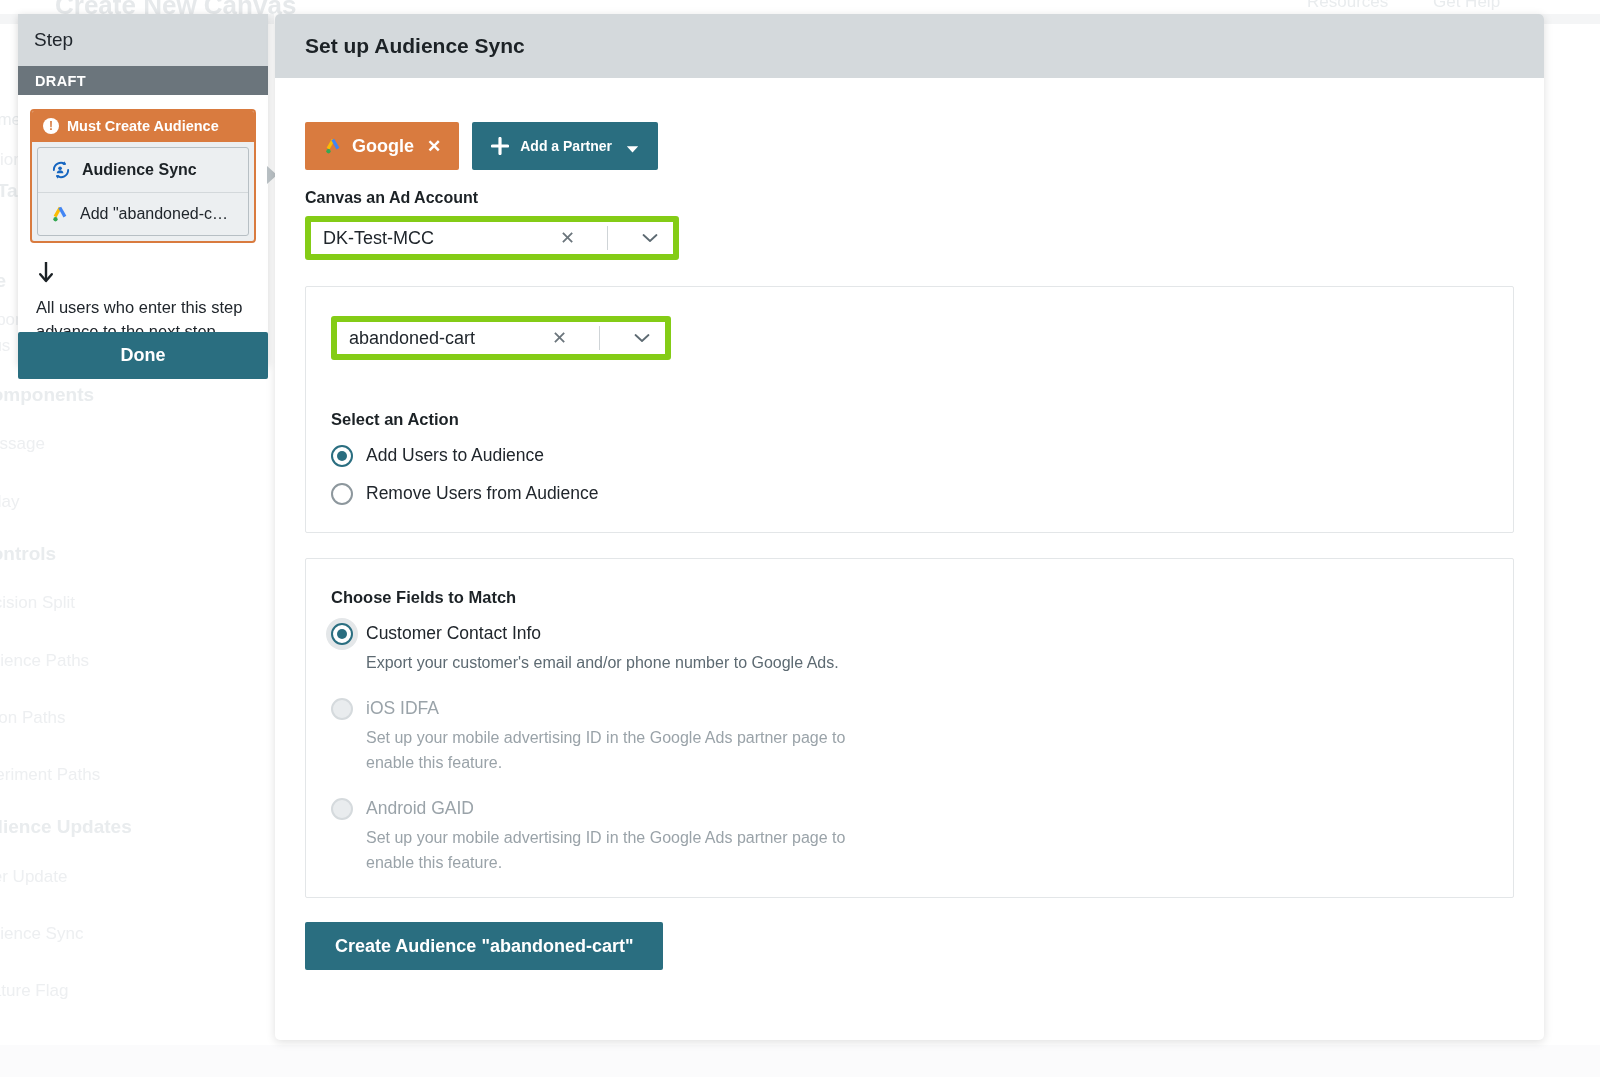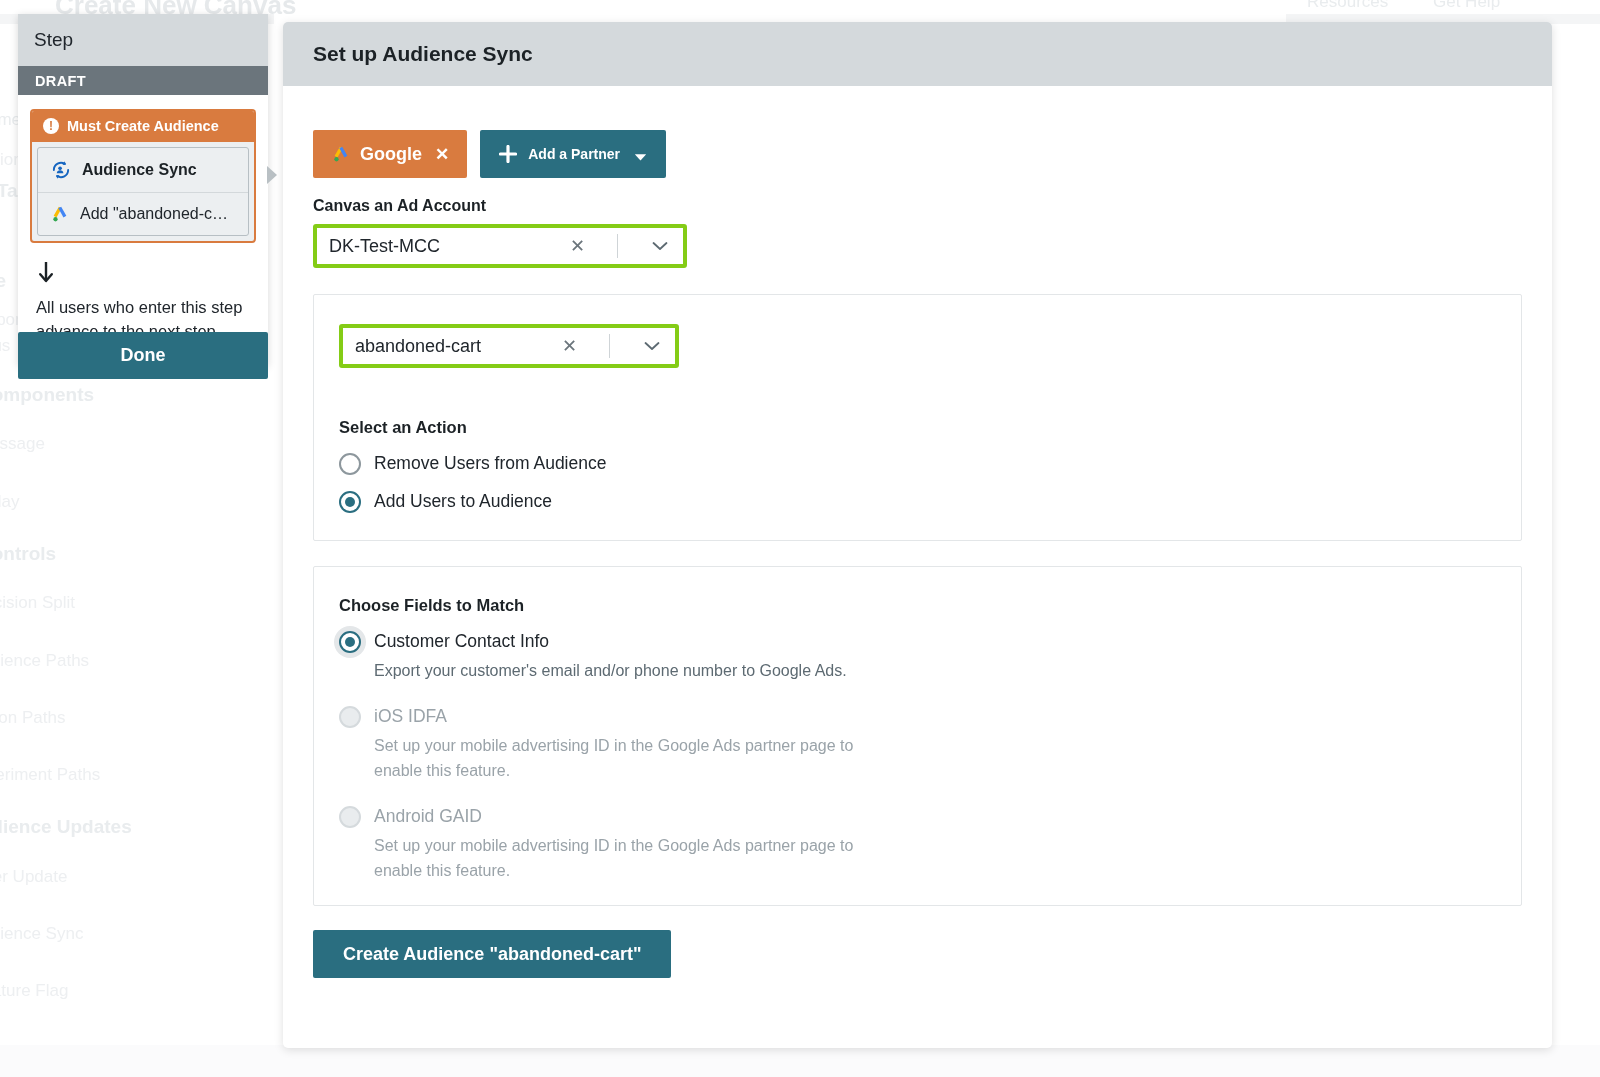--- a/index.html
+++ b/index.html
@@ -191,29 +191,28 @@
     border-radius: 2px;
     cursor: pointer;
     display: flex;
     align-items: center;
     justify-content: center;
   }
 
   
   .main-panel {
     position: absolute;
-    left: 283px;
+    left: 275px;
     top: 14px;
     width: 1269px;
     height: 1026px;
     background: #ffffff;
     border-radius: 5px;
     box-shadow: 0 2px 10px rgba(0,0,0,0.13);
     overflow: hidden;
-    margin-top: 8px;
   }
   .main-header {
     background: #d4d9dc;
     height: 64px;
     display: flex;
     align-items: center;
     padding: 0 30px;
   }
   .main-header-title {
     font-size: 21px;
@@ -272,21 +271,21 @@
 
   .field-label {
     font-size: 16px;
     font-weight: 700;
     color: #1c2226;
     margin: 19px 0 9px 0;
   }
 
   .select-box {
     height: 44px;
-    border: 4px solid #84cc16;
+    border: 6px solid #84cc16;
     border-radius: 3px;
     background: #ffffff;
     display: flex;
     align-items: center;
     padding: 0 0 0 12px;
     cursor: pointer;
     gap: 19px;
   }
   .select-value {
     flex: 1;
@@ -552,30 +551,30 @@
           <span class="select-caret">
             <svg viewBox="0 0 16 10" width="16" height="10">
               <path d="M1.5 2 L8 8 L14.5 2" stroke="#5d6a72" stroke-width="1.8" fill="none" stroke-linecap="round" stroke-linejoin="round"></path>
             </svg>
           </span>
         </div>
 
         <div class="section-title" style="margin-top:50px; margin-bottom:4px;">Select an Action</div>
 
         <div class="radio-row">
+          <span class="radio checked"></span>
+          <span class="radio-text">
+            <span class="radio-label">Add Users to Audience</span>
+          </span>
+        </div>
+
+        <div class="radio-row">
           <span class="radio"></span>
           <span class="radio-text">
             <span class="radio-label">Remove Users from Audience</span>
-          </span>
-        </div>
-
-        <div class="radio-row">
-          <span class="radio checked"></span>
-          <span class="radio-text">
-            <span class="radio-label">Add Users to Audience</span>
           </span>
         </div>
       </div>
 
       
       <div class="card" style="margin-top:25px; padding-bottom:22px;">
         <div class="section-title" style="margin-bottom:3px;">Choose Fields to Match</div>
 
         <div class="radio-row">
           <span class="radio checked halo"></span>

